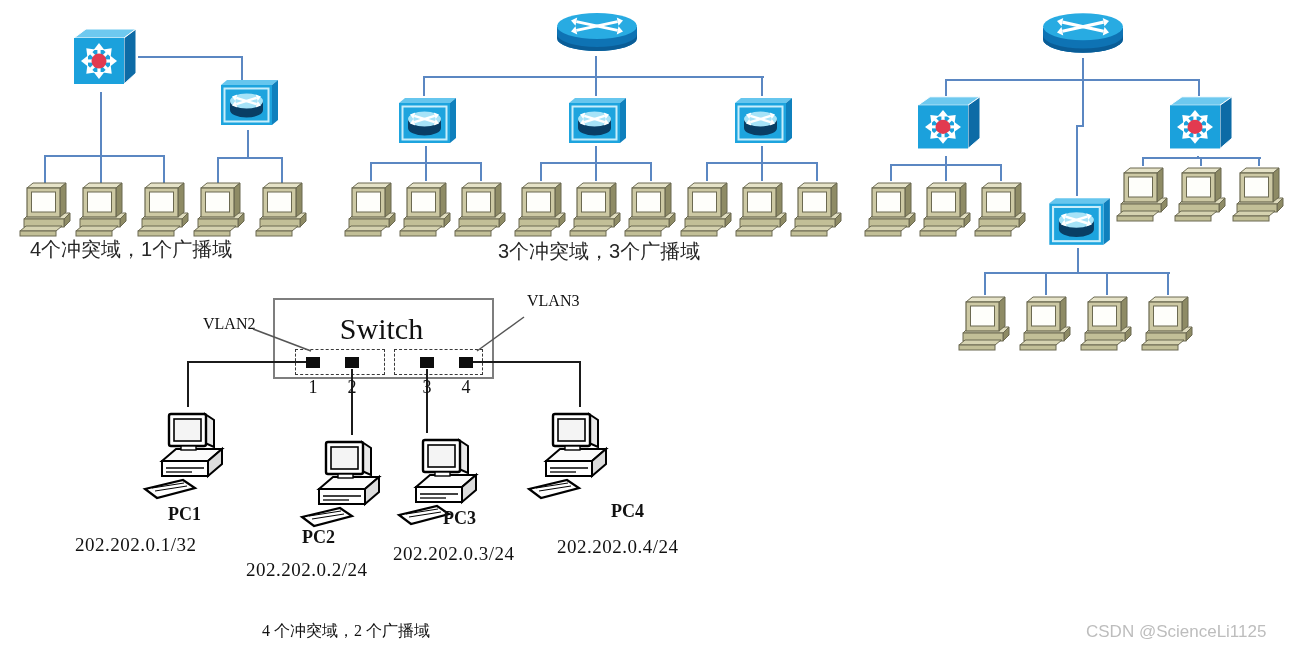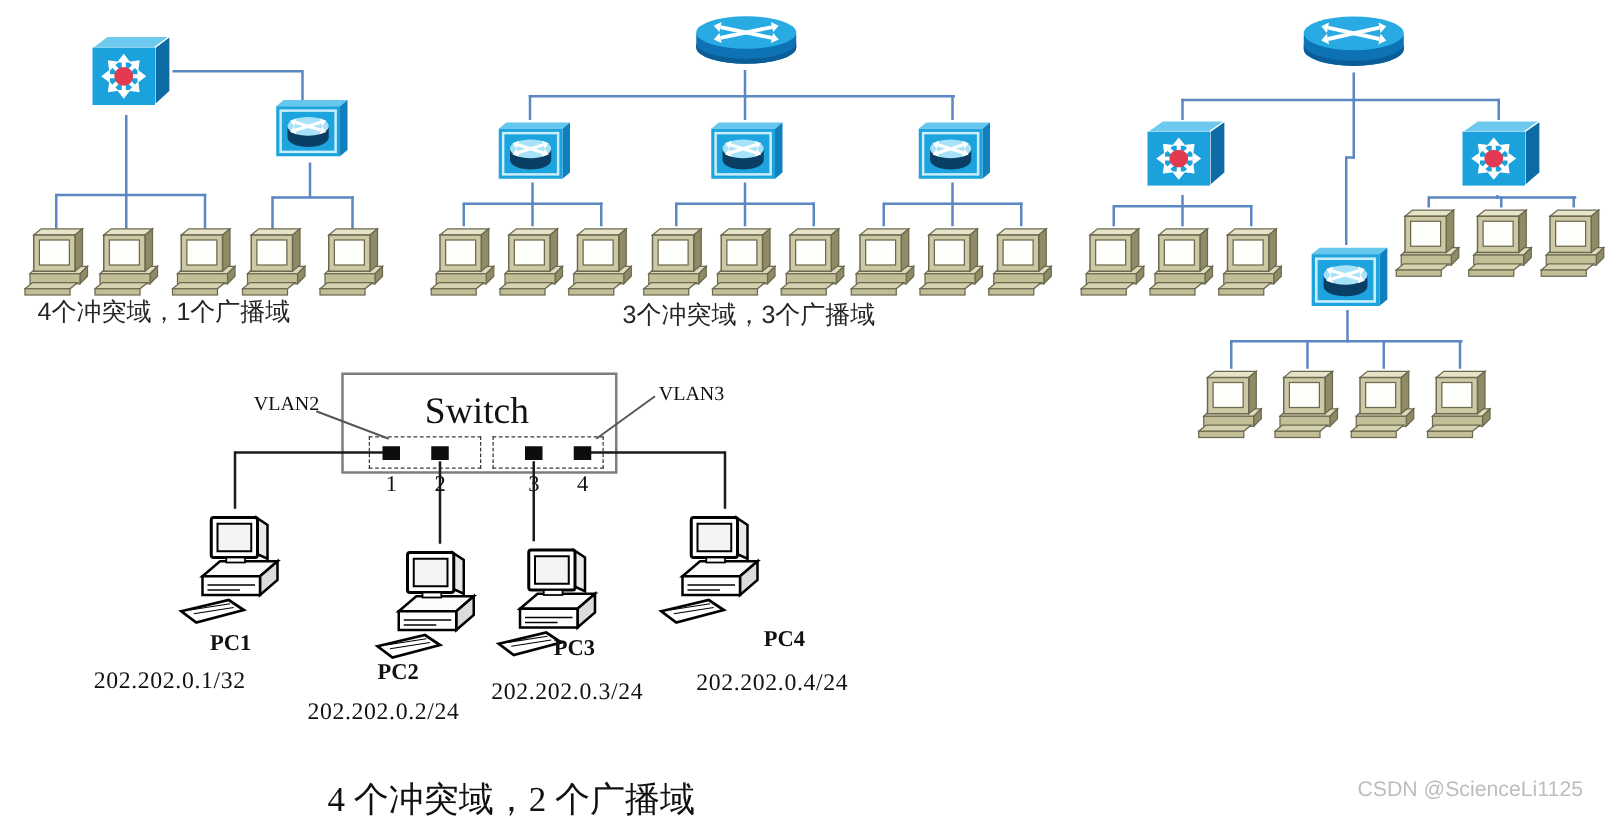--- a/index.html
+++ b/index.html
@@ -5,21 +5,21 @@
   html,body{margin:0;padding:0;background:#fff;}
   .cv{position:relative;width:1298px;height:658px;background:#fff;overflow:hidden;
       font-family:"Liberation Sans",sans-serif;}
   .dev{position:absolute;}
   .dev svg{display:block;width:100%;height:100%;}
   .w{position:absolute;}
   .wb{background:#5b87c2;}
   .wk{background:#1b1b1b;}
   .cap{position:absolute;font-size:20px;color:#262626;white-space:nowrap;
        font-family:"Liberation Sans",sans-serif;}
-  .capd{position:absolute;font-size:28px;color:#111;white-space:nowrap;
+  .capd{position:absolute;font-size:16px;color:#111;white-space:nowrap;
        font-family:"Liberation Serif",serif;}
   .sbox{position:absolute;border:2px solid #7e7e7e;background:#fff;}
   .vbox{position:absolute;border:1px dashed #3a3a3a;background:transparent;}
   .port{position:absolute;width:14px;height:11px;background:#0d0d0d;}
   .plbl{position:absolute;width:16px;text-align:center;font:18px "Liberation Serif",serif;color:#111;}
   .vlbl{position:absolute;font:16px "Liberation Serif",serif;color:#111;white-space:nowrap;}
   .swtitle{position:absolute;text-align:center;font:30px "Liberation Serif",serif;color:#111;}
   .pclbl{position:absolute;font:bold 18px "Liberation Serif",serif;color:#111;white-space:nowrap;}
   .ip{position:absolute;font:19px "Liberation Serif",serif;color:#111;white-space:nowrap;letter-spacing:.5px;}
   .wm{position:absolute;font:17px "Liberation Sans",sans-serif;color:#bdbdbd;white-space:nowrap;}
@@ -661,21 +661,21 @@
   <div class="port" style="left:345px;top:357px"></div>
   <div class="port" style="left:420px;top:357px"></div>
   <div class="port" style="left:459px;top:357px"></div>
 
   <div class="plbl" style="left:305px;top:377px">1</div>
   <div class="plbl" style="left:344px;top:377px">2</div>
   <div class="plbl" style="left:419px;top:377px">3</div>
   <div class="plbl" style="left:458px;top:377px">4</div>
 
   <div class="vlbl" style="left:203px;top:315px">VLAN2</div>
-  <div class="vlbl" style="left:527px;top:307px">VLAN3</div>
+  <div class="vlbl" style="left:527px;top:292px">VLAN3</div>
 
   <svg class="ov" width="1298" height="658">
     <line x1="253" y1="329" x2="311" y2="351" stroke="#555" stroke-width="1.5"></line>
     <line x1="524" y1="317" x2="477" y2="351" stroke="#555" stroke-width="1.5"></line>
   </svg>
 
   <div class="dev" style="left:142px;top:402px;width:96px;height:100px">
       <svg viewBox="0 0 96 100" preserveAspectRatio="none">
         <polygon points="20,59 34,47 80,47 66,59" fill="#fbfbfb" stroke="#000" stroke-width="2"></polygon>
         <polygon points="66,74 80,62 80,47 66,59" fill="#dcdcdc" stroke="#000" stroke-width="2"></polygon>

